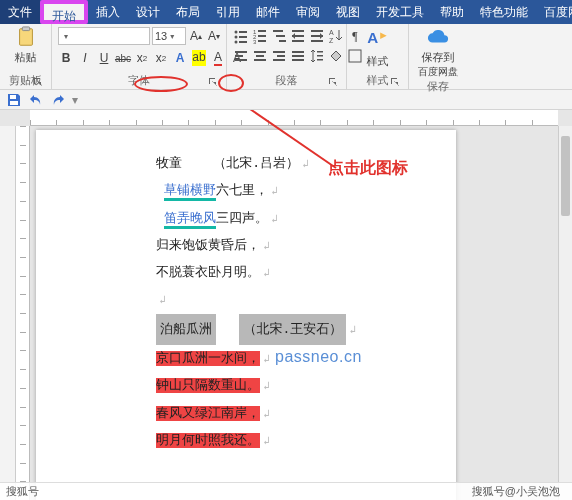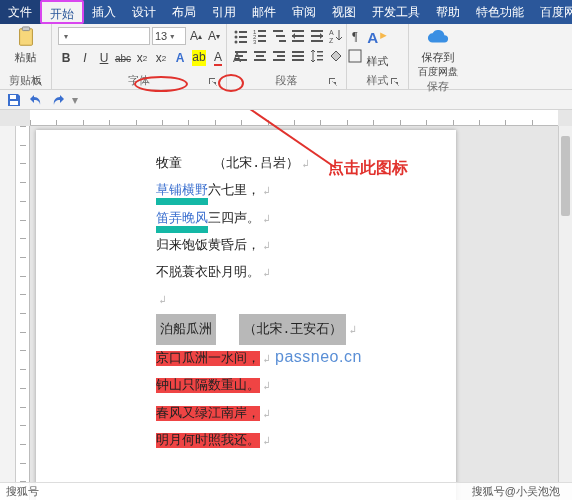--- a/index.html
+++ b/index.html
@@ -72,21 +72,21 @@
   .font-row2 { display:flex;align-items:center;gap:3px;height:20px;margin-top:2px;}
   .combo {
     border:1px solid #c0c0c0;background:#fff;height:18px;display:flex;align-items:center;
     padding:0 2px;font-size:11px;color:#444;
   }
   .combo .arr{margin-left:3px;font-size:8px;color:#666;}
   .tbtn { width:16px;height:16px;display:flex;align-items:center;justify-content:center;color:#444;cursor:pointer;font-size:12px;}
   .para-col { display:flex;flex-direction:column; }
   .para-row { display:flex;gap:3px;height:20px;align-items:center;}
   .ico16{width:16px;height:16px;fill:#555;}
-  .red-box { border:2px solid #d946ef; border-radius:2px; }
+  .red-box { border:4px solid #d946ef; border-radius:2px; }
   .red-oval { border:2px solid #e1322d; border-radius:50%/50%; position:absolute; pointer-events:none; }
   .qat {
     height:20px;background:#f3f3f3;border-bottom:1px solid #d4d4d4;
     display:flex;align-items:center;gap:6px;padding:0 6px;color:#2b579a;
   }
   .doc-area {
     position:relative;background:#e6e6e6;height:390px;overflow:hidden;
   }
   .hruler {
     position:absolute;top:0;left:30px;right:14px;height:16px;background:#fff;
@@ -103,21 +103,21 @@
   .scrollbar{position:absolute;right:0;top:16px;width:14px;bottom:0;background:#f0f0f0;border-left:1px solid #ccc;}
   .thumb{position:absolute;left:2px;right:2px;top:10px;height:80px;background:#c2c2c2;border-radius:2px;}
   .page {
     position:absolute;left:36px;top:20px;width:420px;height:520px;background:#fff;
     box-shadow:0 0 4px rgba(0,0,0,.3);
     padding:20px 0 0 0;
   }
   .poem { margin-left:120px;font-family:Liberation Mono, monospace;font-size:13px;color:#222;line-height:2.1; }
   .poem .title { font-size:13px; }
   .eol{color:#bfbfbf;margin-left:3px;font-size:11px;}
-  .ud{border-bottom:7px solid #14b8a6;color:#3a6fcf;text-decoration:none;}
+  .ud{border-bottom:3px solid #14b8a6;color:#3a6fcf;text-decoration:none;margin-left:8px;}
   .sel { background:#ef4444; }
   .sel-block { background:#b8b8b8; padding:2px 4px; display:inline-block; }
   .annot-text { position:absolute;color:#e1322d;font-size:16px;font-weight:bold; }
   .arrow-svg { position:absolute;pointer-events:none; }
   .watermark {
     position:absolute;left:275px;top:238px;color:#5a8fd6;font-size:16px;
     font-family:Arial,sans-serif;letter-spacing:.5px;
   }
   .footer {
     position:absolute;left:0;right:0;bottom:0;height:18px;

